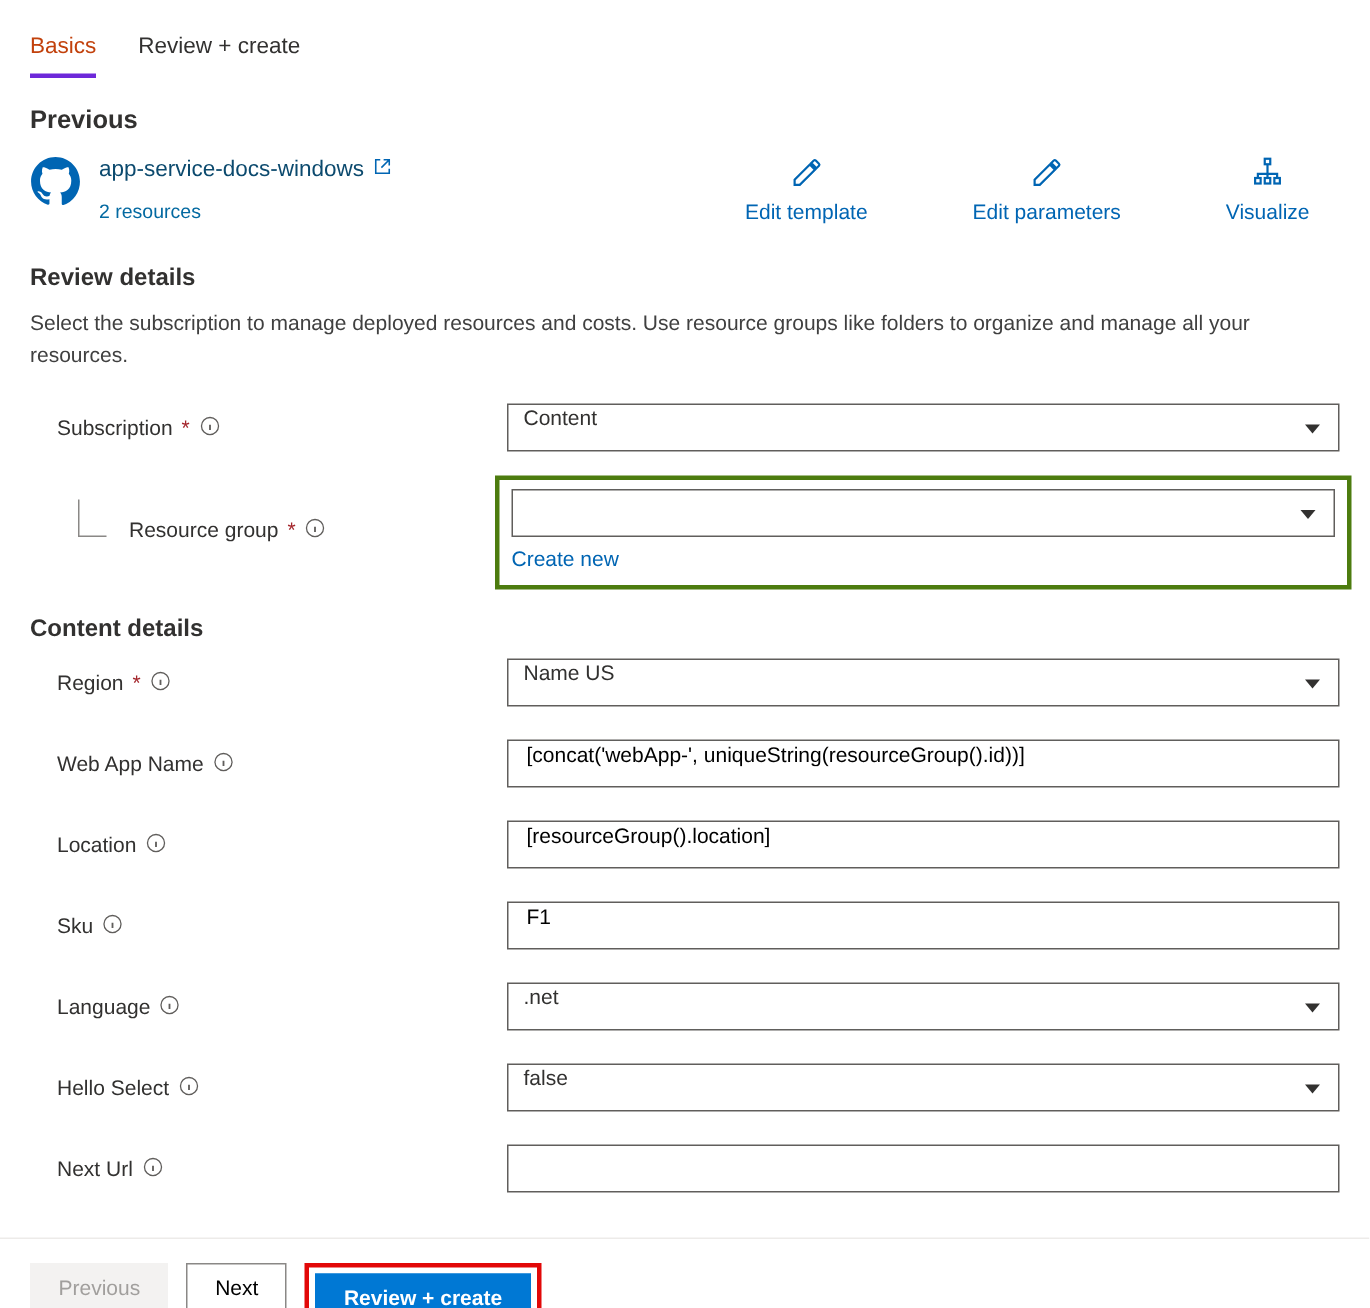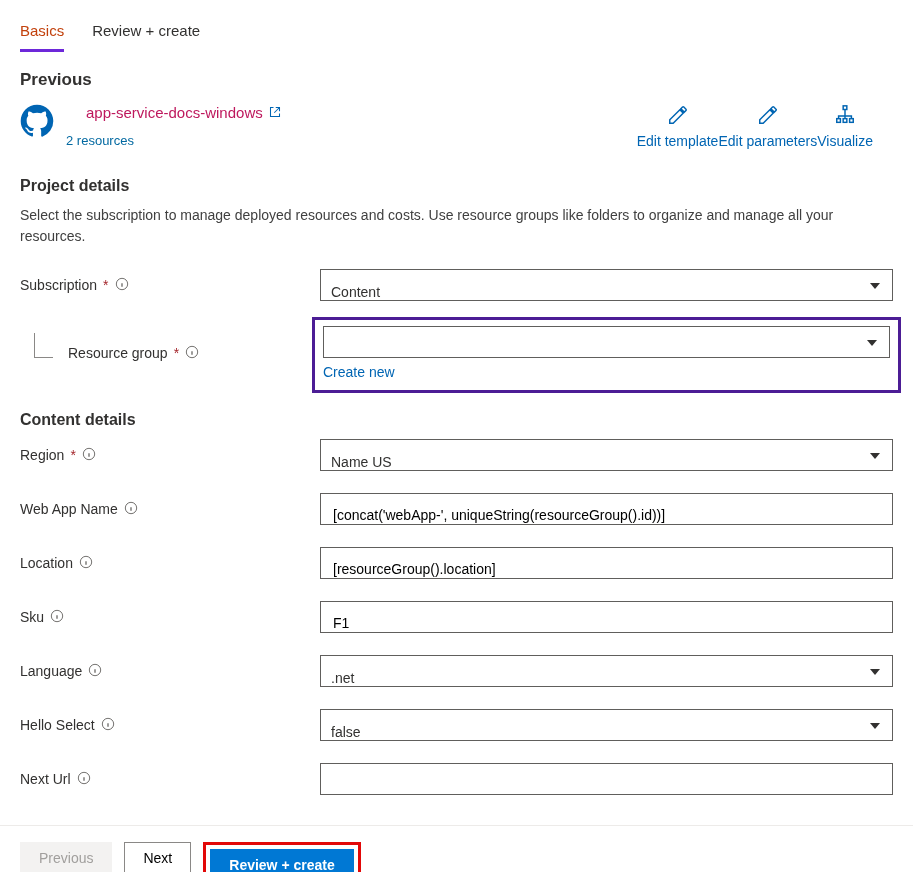--- a/index.html
+++ b/index.html
@@ -23,58 +23,58 @@
   h4.sec-sm { font-size: 16px; font-weight: 600; margin: 28px 0 10px 0; }
 
   .desc { color:#404040; max-width: 820px; line-height: 1.5; margin-bottom: 22px; }
 
   
   .template-row { display: flex; align-items: flex-start; gap: 12px; margin-bottom: 6px; }
   .gh-icon { width: 34px; height: 34px; flex: 0 0 34px; }
   .tmpl-title { color: #0065b3; font-size: 15px; display: inline-flex; align-items: center; gap: 6px; }
   .tmpl-sub { color: #0369a1; font-size: 13px; margin-top: 12px; }
 
-  .actions { display: flex; margin-left: auto; padding-right: 20px; }
+  .actions { display: flex; gap: 70px; margin-left: auto; padding-right: 20px; }
   .action { display: flex; flex-direction: column; align-items: center; gap: 4px; color: #0065b3; cursor: pointer; font-size: 14px; }
   .action svg { width: 22px; height: 22px; }
 
   
-  .form { display: grid; grid-template-columns: 300px 1fr; row-gap: 22px; align-items: center; }
+  .form { display: grid; grid-template-columns: 300px 1fr; row-gap: 22px; align-items: center; margin-left: 18px; }
   .form .lbl { display: flex; align-items: center; gap: 6px; font-size: 14px; }
   .form .lbl.indent { margin-left: 48px; position: relative; }
   .form .lbl.indent::before {
     content: ""; position: absolute; left: -34px; top: -12px; width: 18px; height: 24px;
     border-left: 1px solid #8a8886; border-bottom: 1px solid #8a8886;
   }
   .req { color: #a4262c; }
   .info { width:14px; height:14px; }
 
   .ctrl {
     width: 100%; height: 32px; border: 1px solid #605e5c; background: #fff;
-    padding: 0 10px; font-size: 14px; font-family: inherit; display:flex; align-items:flex-end;
+    padding: 0 10px; font-size: 14px; font-family: inherit; display:flex; align-items:flex-start;
     position: relative;
   }
   .ctrl.select::after {
     content: ""; position: absolute; right: 12px; top: 13px;
     border-left: 5px solid transparent; border-right: 5px solid transparent; border-top: 6px solid #323130;
   }
   .ctrl input { border:none; outline:none; width:100%; font:inherit; background:transparent; }
 
   .under-link { color:#0065b3; font-size:14px; margin-top:6px; display:inline-block; cursor:pointer; }
 
-  .highlight { border: 3px solid #4c1d95; padding: 6px 8px 10px 8px; margin: -6px -8px -10px -8px; text-decoration: underline; }
+  .highlight { border: 3px solid #4d7c0f; padding: 6px 8px 10px 8px; margin: -6px -8px -10px -8px; text-decoration: underline; }
 
   
   .footer { border-top: 1px solid #edebe9; padding: 16px 20px; display:flex; gap:12px; margin-top: 30px; }
   .btn { height: 32px; padding: 0 18px; border: 1px solid #8a8886; background:#fff; font:inherit; cursor:pointer; }
   .btn.disabled { color:#a19f9d; background:#f3f2f1; border-color:#f3f2f1; cursor:default; }
   .btn.primary { background:#0078d4; color:#fff; border-color:#0078d4; font-weight:600; }
   .footer .highlight-btn { border: 3px solid #e20808; padding: 4px; display:inline-flex; }
 
-  a.link { color:#be185d; text-decoration:none;margin-left:20px; }
+  a.link { color:#0c4a6e; text-decoration:none; }
 </style>
 </head>
 <body>
 
 <div class="page">
 
   <div class="tabs">
     <div class="tab active">Basics</div>
     <div class="tab">Review + create</div>
   </div>
@@ -124,21 +124,21 @@
               <rect x="10" y="16" width="4" height="4"></rect>
               <rect x="17" y="16" width="4" height="4"></rect>
               <path d="M12 6v5M5 16v-3h14v3M12 11v5"></path>
             </svg>
         </span>
         <span>Visualize</span>
       </div>
     </div>
   </div>
 
-  <h4 class="sec-sm">Project details</h4>
+  <h4 class="sec-sm">Review details</h4>
   <div class="desc">Select the subscription to manage deployed resources and costs. Use resource groups like folders to organize and manage all your resources.</div>
 
   <div class="form">
     <div class="lbl">
       <span>Subscription</span>
       <span class="req">*</span>
       <span><svg class="info" viewBox="0 0 16 16" fill="none" stroke="#605e5c">
             <circle cx="8" cy="8" r="6.5"></circle>
             <path d="M8 7v4M8 5h.01" stroke-width="1.4"></path>
           </svg></span>

